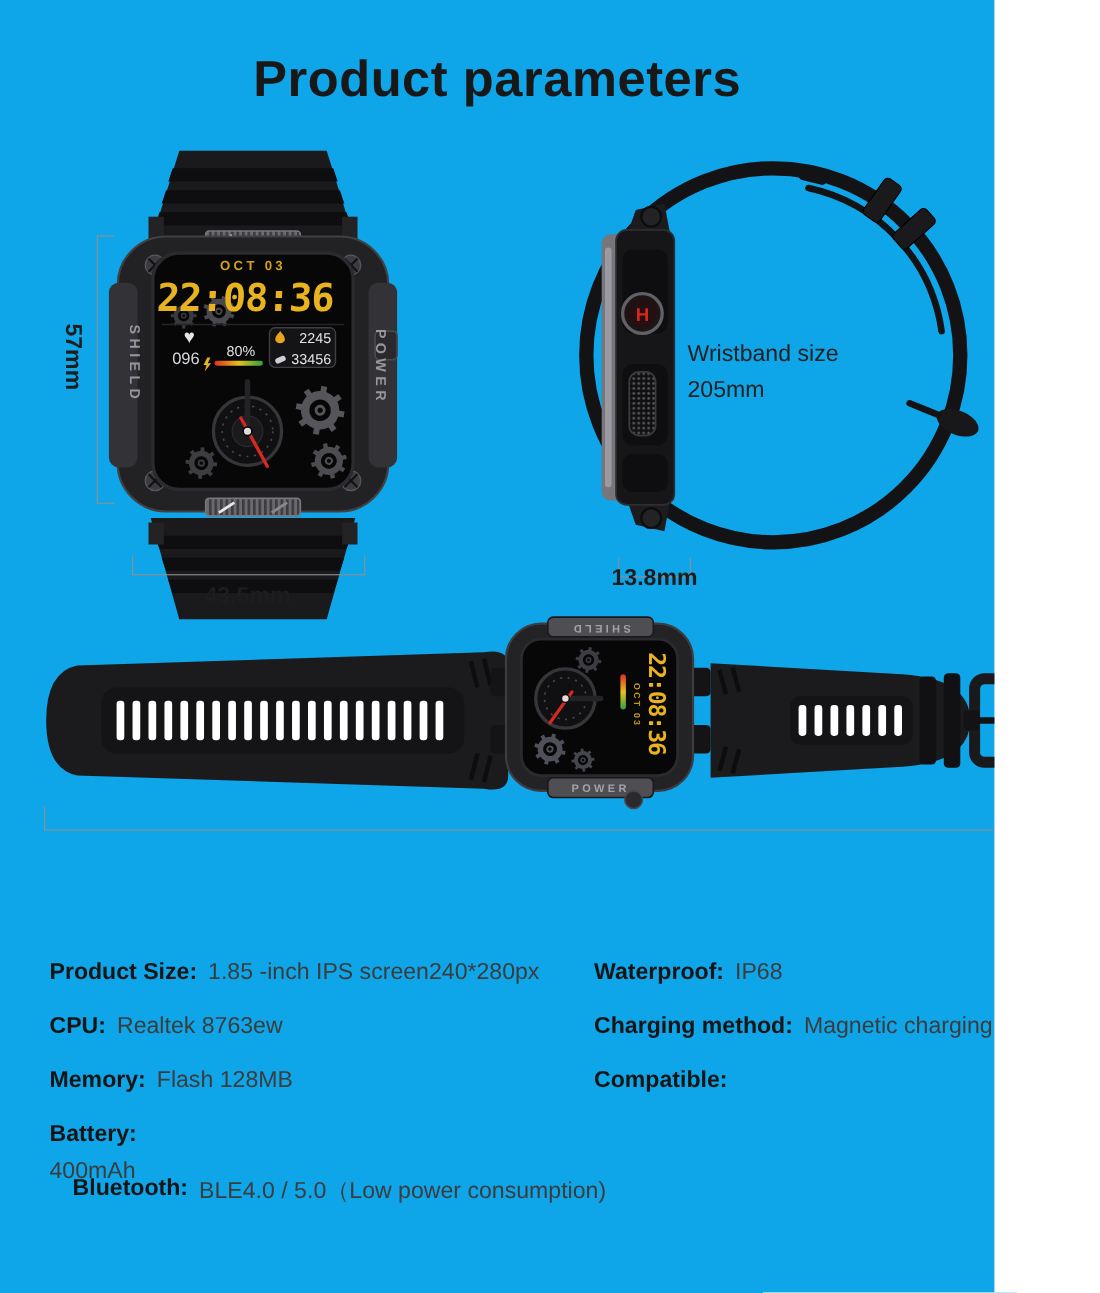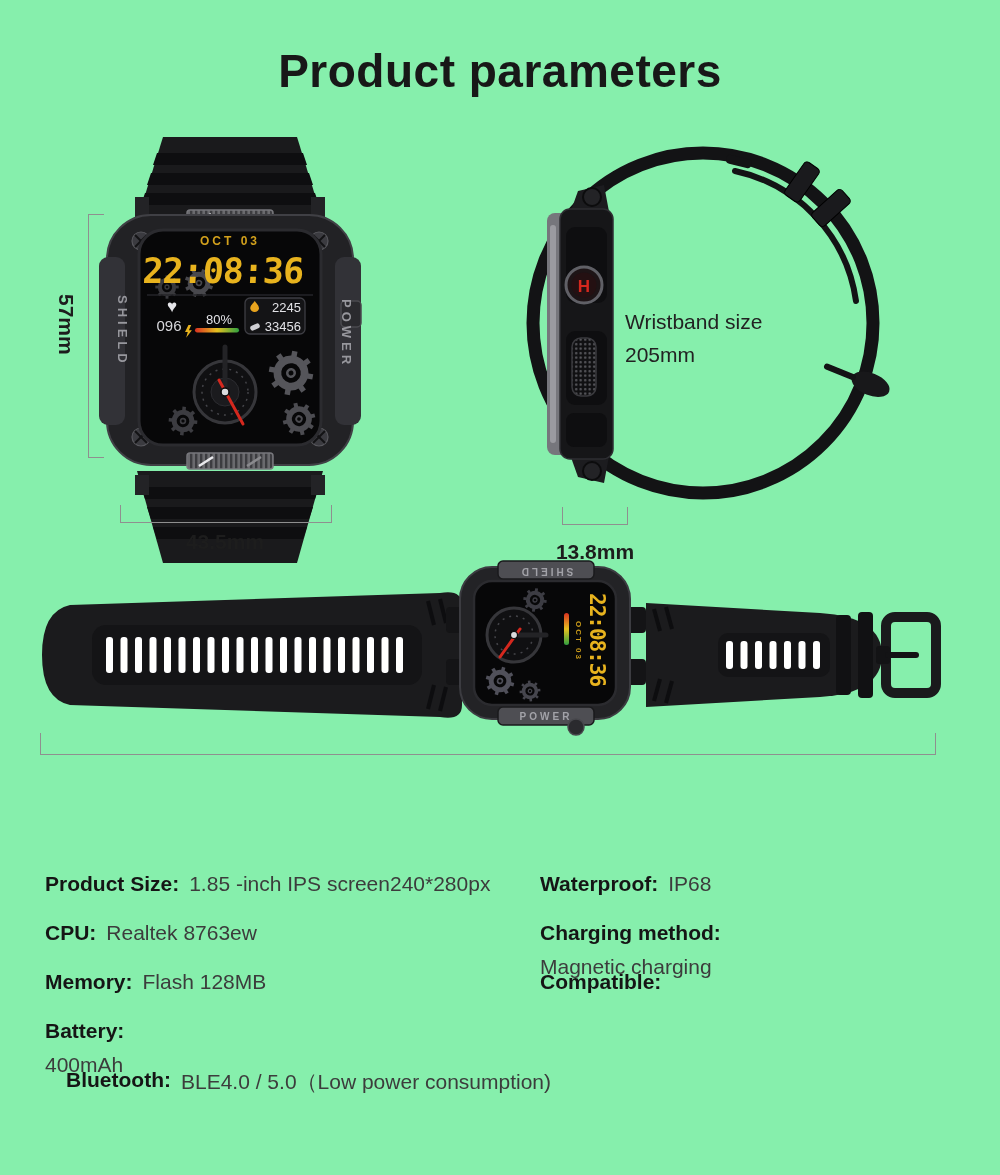--- a/index.html
+++ b/index.html
@@ -1,16 +1,16 @@
 <!DOCTYPE html>
 <html><head>
 <meta charset="utf-8">
 <style>
   html,body { margin:0; padding:0; background:#ffffff; }
-  .page { position:relative; width:1000px; height:1175px; background:#86efac;
+  .page { position:relative; width:904px; height:1175px; background:#0ea5e9;
           font-family:"Liberation Sans",sans-serif; color:#1c1c1c; overflow:hidden; }
   .abs { position:absolute; }
   .title { left:0; right:0; top:44px; text-align:center; font-size:46px; font-weight:bold;
            letter-spacing:0.5px; color:#181818; }
   .dim-bracket { border-color:#8f8f8f; border-style:solid; }
   .b-bottom { border-width:0 1.5px 1.5px 1.5px; }
   .b-left   { border-width:1.5px 0 1.5px 1.5px; }
   .dim-label { font-weight:bold; font-size:21px; color:#1d1d1d; text-align:center; white-space:nowrap; }
   .v-label { transform:rotate(90deg); transform-origin:center; }
   .note { font-size:21px; color:#222; line-height:33px; }
@@ -180,21 +180,21 @@
       <rect x="46" y="278" width="41" height="34" rx="8" fill="#0e0e10"></rect>
     </g>
   </svg>
 
   <div class="abs note" style="left:625px; top:305px; width:200px;">
     <div>Wristband size</div>
     <div>205mm</div>
   </div>
 
   <div class="abs dim-bracket b-bottom" style="left:562px; top:507px; width:64px; height:17px;"></div>
-  <div class="abs dim-label" style="left:545px; top:540px; width:100px;">13.8mm</div>
+  <div class="abs dim-label" style="left:545px; top:514px; width:100px;">13.8mm</div>
 
   <svg class="abs" style="left:30px; top:555px;" width="940" height="185" viewBox="0 0 940 185">
     <defs>
       <linearGradient id="battbarV" x1="0" y1="0" x2="0" y2="1">
         <stop offset="0" stop-color="#d93020"></stop>
           <stop offset="0.5" stop-color="#e5c020"></stop>
           <stop offset="1" stop-color="#2fa040"></stop>
       </linearGradient>
       <g id="gear2" fill="none" stroke="currentColor">
         <circle r="8" stroke-width="4.5"></circle>
@@ -327,21 +327,21 @@
       <span class="val">400mAh</span>
     </div>
     <div class="specs-row" style="left:45px; top:1068px;margin-left:21px;">
       <span class="lbl">Bluetooth:</span>
       <span class="val">BLE4.0 / 5.0（Low power consumption)</span>
     </div>
     <div class="specs-row" style="left:540px; top:872px;">
       <span class="lbl">Waterproof:</span>
       <span class="val">IP68</span>
     </div>
-    <div class="specs-row" style="left:540px; top:921px;flex-direction:column;">
+    <div class="specs-row" style="left:540px; top:921px;">
       <span class="lbl">Charging method:</span>
       <span class="val">Magnetic charging</span>
     </div>
     <div class="specs-row" style="left:540px; top:970px;">
       <span class="lbl">Compatible:</span>
     </div>
   </div>
 
 </div>
 

